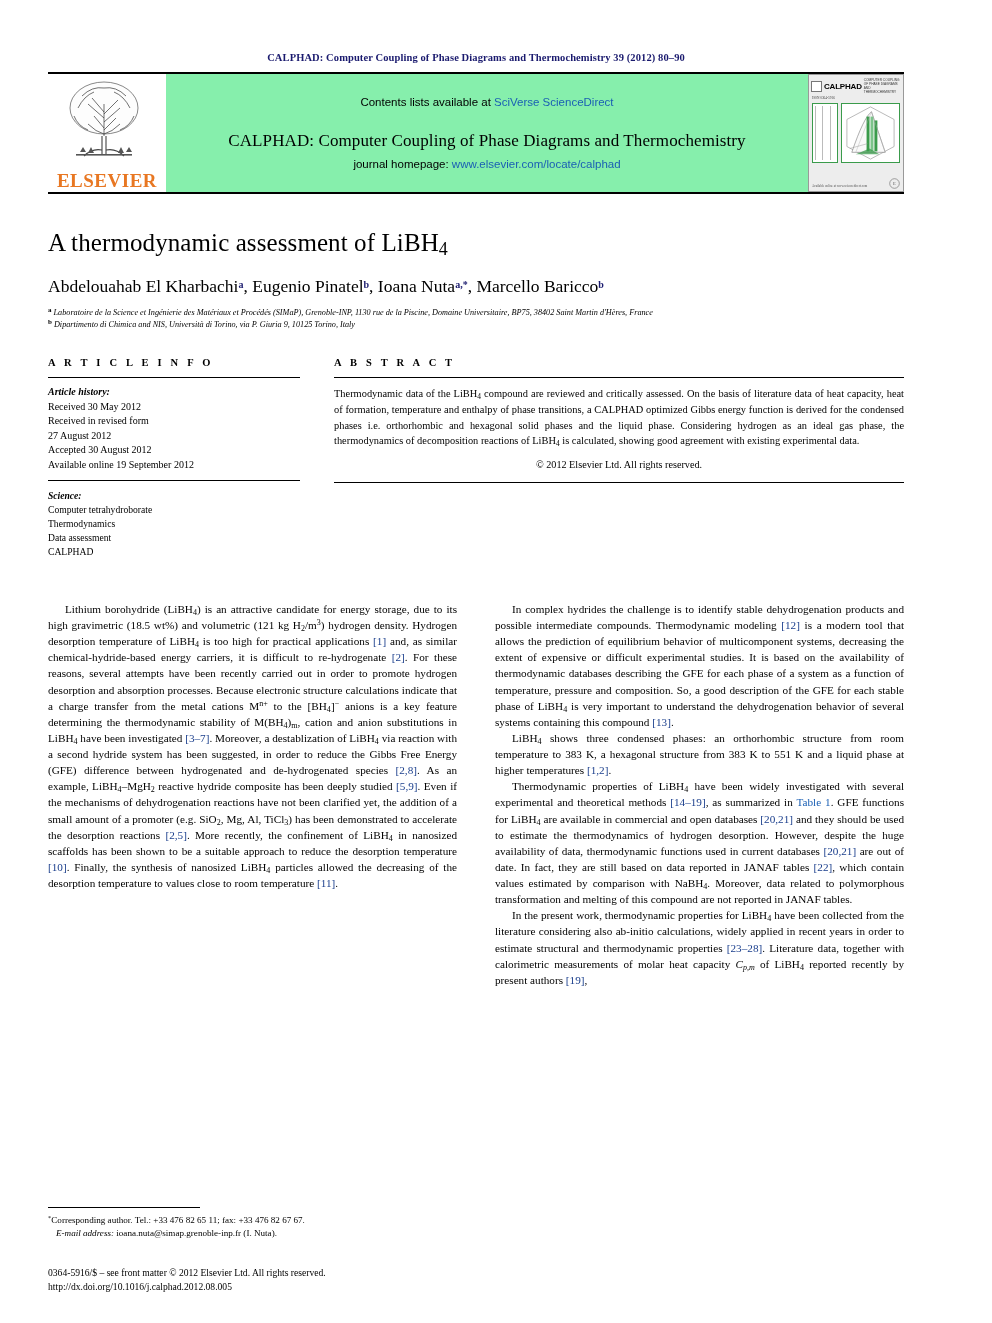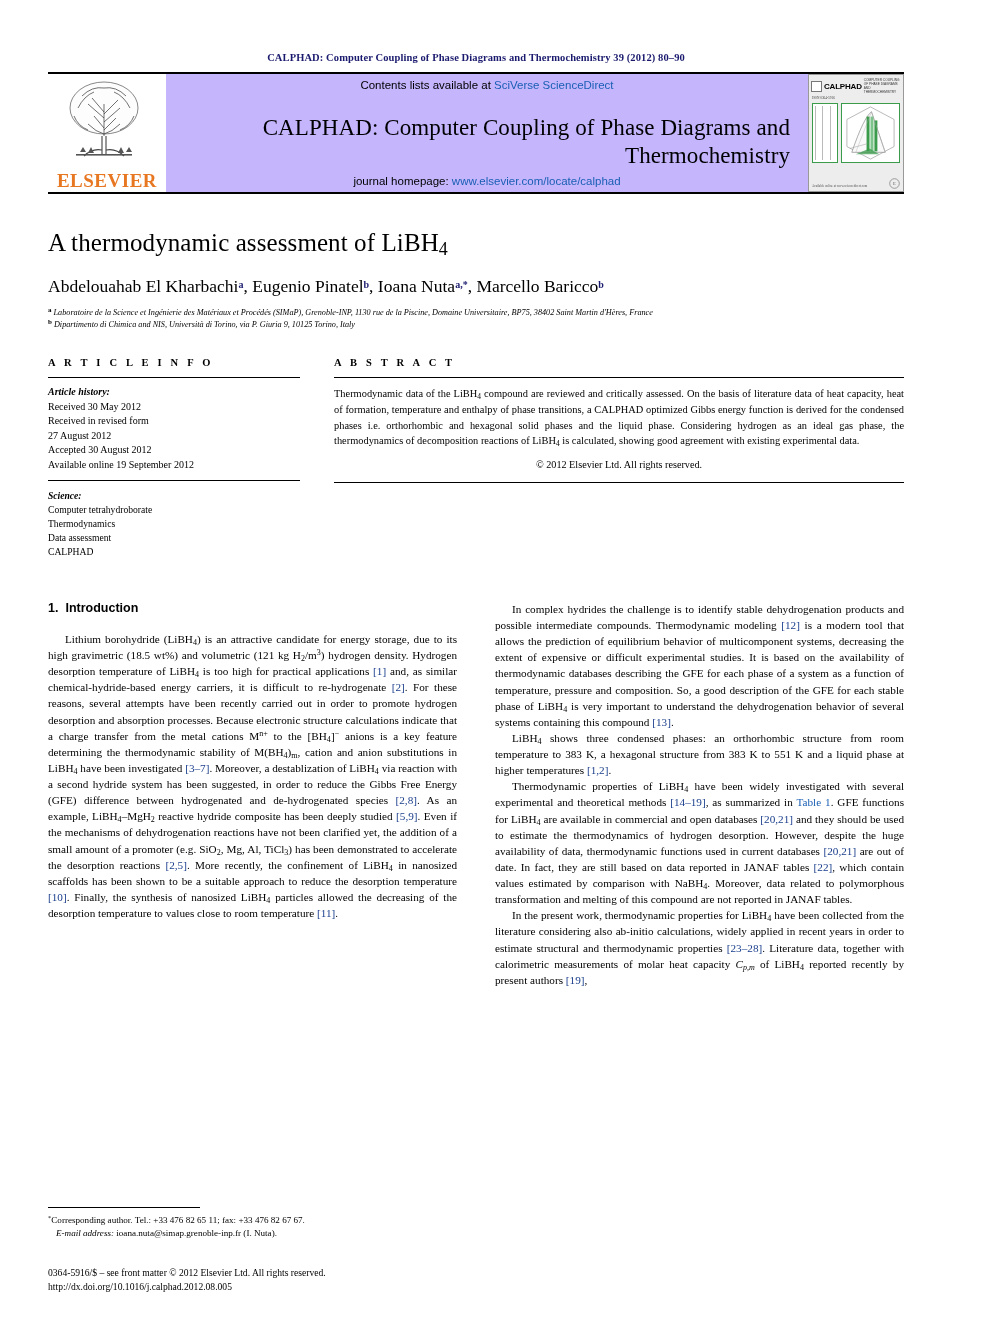--- a/index.html
+++ b/index.html
@@ -58,38 +58,38 @@
     font-size: 19px;
     font-weight: bold;
     letter-spacing: .5px;
     color: #E87722;
     line-height: 1;
     position: relative;
     z-index: 2;
   }
   .journal-band {
     flex: 1 1 auto;
-    background: #c4b5fd;
+    background: #86efac;
     display: flex;
     flex-direction: column;
     align-items: center;
     justify-content: center;
     text-align: center;
-    padding: 6px 18px;
+    padding: 6px 25px;
     box-sizing: border-box;
   }
   .contents-line {
     font-family: "Liberation Sans", sans-serif;
     font-size: 11.5px;
     color: #000;
     margin-bottom: 5px;
   }
   .contents-line .sd-link { color: #1a5fb4; }
   .journal-title {
-    font-size: 23px;
+    font-size: 17px;
     line-height: 1.18;
     letter-spacing: .1px;
     margin: 18px 0 6px 0;
     text-align: right;
   }
   .homepage-line {
     font-family: "Liberation Sans", sans-serif;
     font-size: 11.5px;
   }
   .homepage-line .hp-link { color: #1a5fb4; }
@@ -410,21 +410,20 @@
         existing experimental data.
       </div>
       <div class="copyright">© 2012 Elsevier Ltd. All rights reserved.</div>
       <div class="abs-bottom-rule"></div>
     </div>
   </div>
 
   <div class="body-cols">
 
     <div class="bcol">
-      <h2 class="sec-title"><span class="num">1.</span><span>Introduction</span></h2>
 
       <p class="body">Lithium borohydride (LiBH<sub>4</sub>) is an attractive candidate for energy storage, due to its high gravimetric (18.5 wt%) and volumetric (121 kg H<sub>2</sub>/m<sup>3</sup>) hydrogen density. Hydrogen desorption temperature of LiBH<sub>4</sub> is too high for practical applications <span class="ref">[1]</span> and, as similar chemical-hydride-based energy carriers, it is difficult to re-hydrogenate <span class="ref">[2]</span>. For these reasons, several attempts have been recently carried out in order to promote hydrogen desorption and absorption processes. Because electronic structure calculations indicate that a charge transfer from the metal cations M<sup>n+</sup> to the [BH<sub>4</sub>]<sup>−</sup> anions is a key feature determining the thermodynamic stability of M(BH<sub>4</sub>)<sub>m</sub>, cation and anion substitutions in LiBH<sub>4</sub> have been investigated <span class="ref">[3–7]</span>. Moreover, a destablization of LiBH<sub>4</sub> via reaction with a second hydride system has been suggested, in order to reduce the Gibbs Free Energy (GFE) difference between hydrogenated and de-hydrogenated species <span class="ref">[2,8]</span>. As an example, LiBH<sub>4</sub>–MgH<sub>2</sub> reactive hydride composite has been deeply studied <span class="ref">[5,9]</span>. Even if the mechanisms of dehydrogenation reactions have not been clarified yet, the addition of a small amount of a promoter (e.g. SiO<sub>2</sub>, Mg, Al, TiCl<sub>3</sub>) has been demonstrated to accelerate the desorption reactions <span class="ref">[2,5]</span>. More recently, the confinement of LiBH<sub>4</sub> in nanosized scaffolds has been shown to be a suitable approach to reduce the desorption temperature <span class="ref">[10]</span>. Finally, the synthesis of nanosized LiBH<sub>4</sub> particles allowed the decreasing of the desorption temperature to values close to room temperature <span class="ref">[11]</span>.</p>
     </div>
 
     <div class="bcol">
       <p class="body">In complex hydrides the challenge is to identify stable dehydrogenation products and possible intermediate compounds. Thermodynamic modeling <span class="ref">[12]</span> is a modern tool that allows the prediction of equilibrium behavior of multicomponent systems, decreasing the extent of expensive or difficult experimental studies. It is based on the availability of thermodynamic databases describing the GFE for each phase of a system as a function of temperature, pressure and composition. So, a good description of the GFE for each stable phase of LiBH<sub>4</sub> is very important to understand the dehydrogenation behavior of several systems containing this compound <span class="ref">[13]</span>.</p>
 
       <p class="body">LiBH<sub>4</sub> shows three condensed phases: an orthorhombic structure from room temperature to 383 K, a hexagonal structure from 383 K to 551 K and a liquid phase at higher temperatures <span class="ref">[1,2]</span>.</p>
 
       <p class="body">Thermodynamic properties of LiBH<sub>4</sub> have been widely investigated with several experimental and theoretical methods <span class="ref">[14–19]</span>, as summarized in <span class="tbl-link">Table 1</span>. GFE functions for LiBH<sub>4</sub> are available in commercial and open databases <span class="ref">[20,21]</span> and they should be used to estimate the thermodynamics of hydrogen desorption. However, despite the huge availability of data, thermodynamic functions used in current databases <span class="ref">[20,21]</span> are out of date. In fact, they are still based on data reported in JANAF tables <span class="ref">[22]</span>, which contain values estimated by comparison with NaBH<sub>4</sub>. Moreover, data related to polymorphous transformation and melting of this compound are not reported in JANAF tables.</p>

